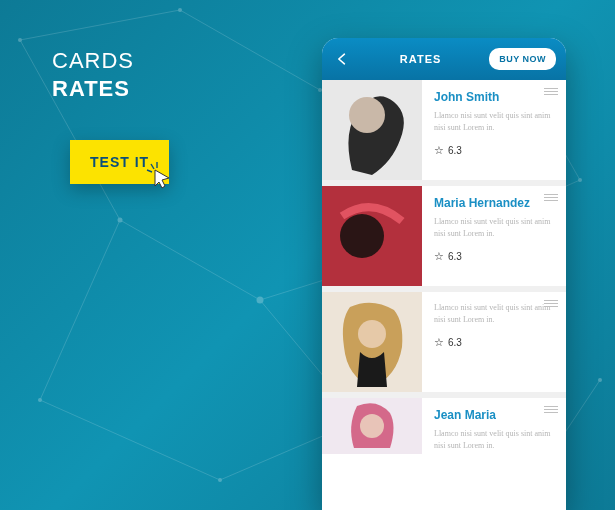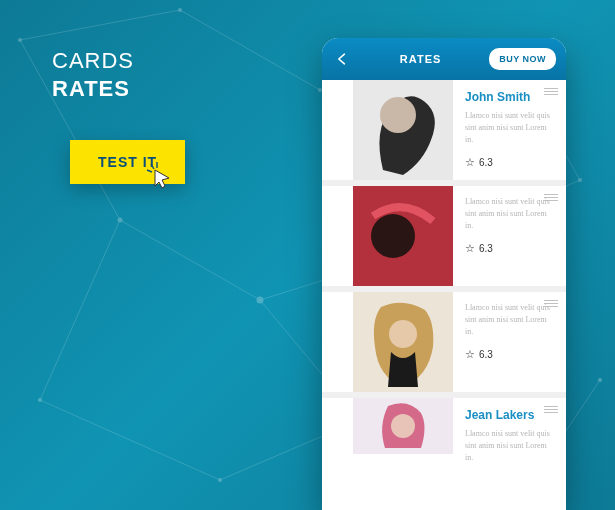--- a/index.html
+++ b/index.html
@@ -15,21 +15,21 @@
   .heading {
     position: absolute; left: 52px; top: 48px; z-index: 2;
     color: #fff;
   }
   .heading .line1 { font-size: 22px; font-weight: 300; letter-spacing: 1px; }
   .heading .line2 { font-size: 22px; font-weight: 900; letter-spacing: 1px; margin-top: 2px; }
   .test-btn {
     position: absolute; left: 70px; top: 140px; z-index: 2;
     background: #fce300; color: #0a4f7a;
     font-size: 14px; font-weight: 700; letter-spacing: 1px;
-    padding: 14px 28px; cursor: pointer;
+    padding: 14px 20px; cursor: pointer;
     box-shadow: 0 6px 18px rgba(0,0,0,0.25);
   }
   .cursor {
     position: absolute; left: 145px; top: 162px; z-index: 3;
     width: 28px; height: 28px;
   }
   .phone {
     position: absolute; left: 322px; top: 38px; z-index: 2;
     width: 244px; height: 472px;
     background: #fff; border-radius: 16px 16px 0 0;
@@ -44,21 +44,20 @@
   .back-icon { width: 20px; height: 20px; display: flex; align-items: center; justify-content: center; cursor: pointer; }
   .phone-title { font-size: 11px; font-weight: 700; letter-spacing: 1px; }
   .buy-btn {
     background: #fff; color: #0873a5; font-size: 9px; font-weight: 700;
     padding: 6px 10px; border-radius: 10px; letter-spacing: 0.5px; cursor: pointer;
   }
   .card-list { background: #f0f0f0; }
   .card {
     display: flex; background: #fff; margin-bottom: 6px;
     position: relative;
-    padding-left: 31px;
   }
   .card-thumb {
     width: 100px; height: 100px; flex-shrink: 0;
     display: flex; align-items: center; justify-content: center;
   }
   .card-thumb svg { width: 100%; height: 100%; }
   .card-body { flex: 1; padding: 10px 10px 8px 12px; position: relative; }
   .card-name { color: #1a8fc4; font-size: 12px; font-weight: 600; margin-bottom: 6px; }
   .card-desc { color: #b5b5b5; font-size: 8px; line-height: 1.5; margin-bottom: 10px; font-family: Liberation Serif, serif; }
   .card-rating { color: #333; font-size: 10px; display: flex; align-items: center; gap: 4px; }
@@ -172,20 +171,21 @@
             <circle cx="40" cy="50" r="22" fill="#2a1515"></circle>
             <path d="M20 30 Q50 10 80 35" stroke="#ff6b7a" stroke-width="8" fill="none" opacity="0.6"></path>
           </svg>
       </div>
       <div class="card-body">
         <div class="card-menu">
             <span></span>
             <span></span>
             <span></span>
           </div>
+        <div class="card-name">Maria Hernandez</div>
         <div class="card-desc">Llamco nisi sunt velit quis sint anim nisi sunt Lorem in.</div>
         <div class="card-rating">
             <span class="star">☆</span>
             <span>6.3</span>
           </div>
       </div>
     </div>
 
     <div class="card">
       <div class="card-thumb">
@@ -217,19 +217,19 @@
             <path d="M35 8 Q55 0 68 15 Q75 28 68 50 L32 50 Q25 28 35 8 Z" fill="#d4698a"></path>
             <circle cx="50" cy="28" r="12" fill="#e8c4b8"></circle>
           </svg>
       </div>
       <div class="card-body">
         <div class="card-menu">
             <span></span>
             <span></span>
             <span></span>
           </div>
-        <div class="card-name">Jean Lakers</div>
+        <div class="card-name">Jean Maria</div>
         <div class="card-desc">Llamco nisi sunt velit quis sint anim nisi sunt Lorem in.</div>
       </div>
     </div>
 
   </div>
 </div>
 
 </body></html>

